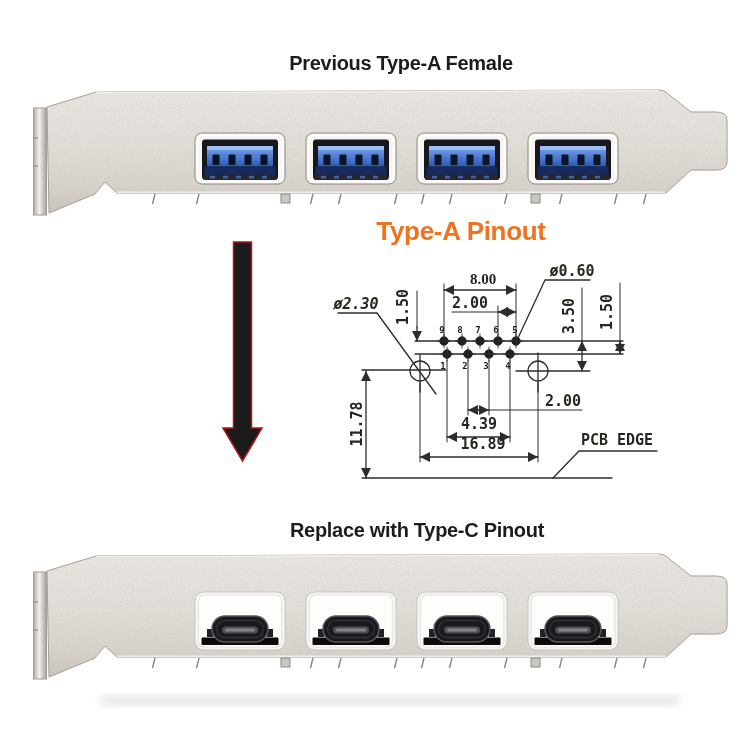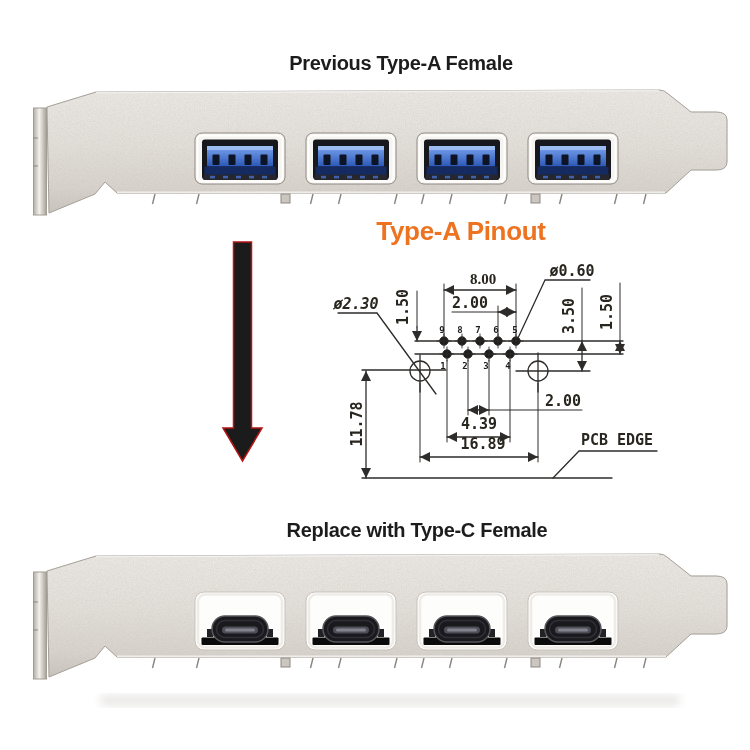--- a/index.html
+++ b/index.html
@@ -202,21 +202,21 @@
     <use href="#portC" xlink:href="#portC" x="351"></use>
     <use href="#portC" xlink:href="#portC" x="462"></use>
     <use href="#portC" xlink:href="#portC" x="573"></use>
   </g>
 </svg>
 
 <div class="txt title" style="left:401px;top:63px;">Previous Type-A Female</div>
 
 <div class="txt title title-orange" style="left:461px;top:231px;">Type-A Pinout</div>
 
-<div class="txt title" style="left:417px;top:530px;">Replace with Type-C Female</div>
+<div class="txt title" style="left:417px;top:530px;">Replace with Type-C Pinout</div>
 
 <div class="txt dim" style="left:483px;top:279px;font-family:Liberation Serif, serif;">8.00</div>
 <div class="txt dim" style="left:470px;top:303px;">2.00</div>
 <div class="txt dim" style="left:540px;top:271px;margin-left:32px;">ø0.60</div>
 <div class="txt dim" style="left:356px;top:304px;font-style:italic;">ø2.30</div>
 <div class="txt dim rot" style="left:403px;top:307px;">1.50</div>
 <div class="txt dim rot" style="left:569px;top:316px;">3.50</div>
 <div class="txt dim rot" style="left:607px;top:312px;">1.50</div>
 <div class="txt dim" style="left:563px;top:401px;">2.00</div>
 <div class="txt dim" style="left:479px;top:424px;">4.39</div>

